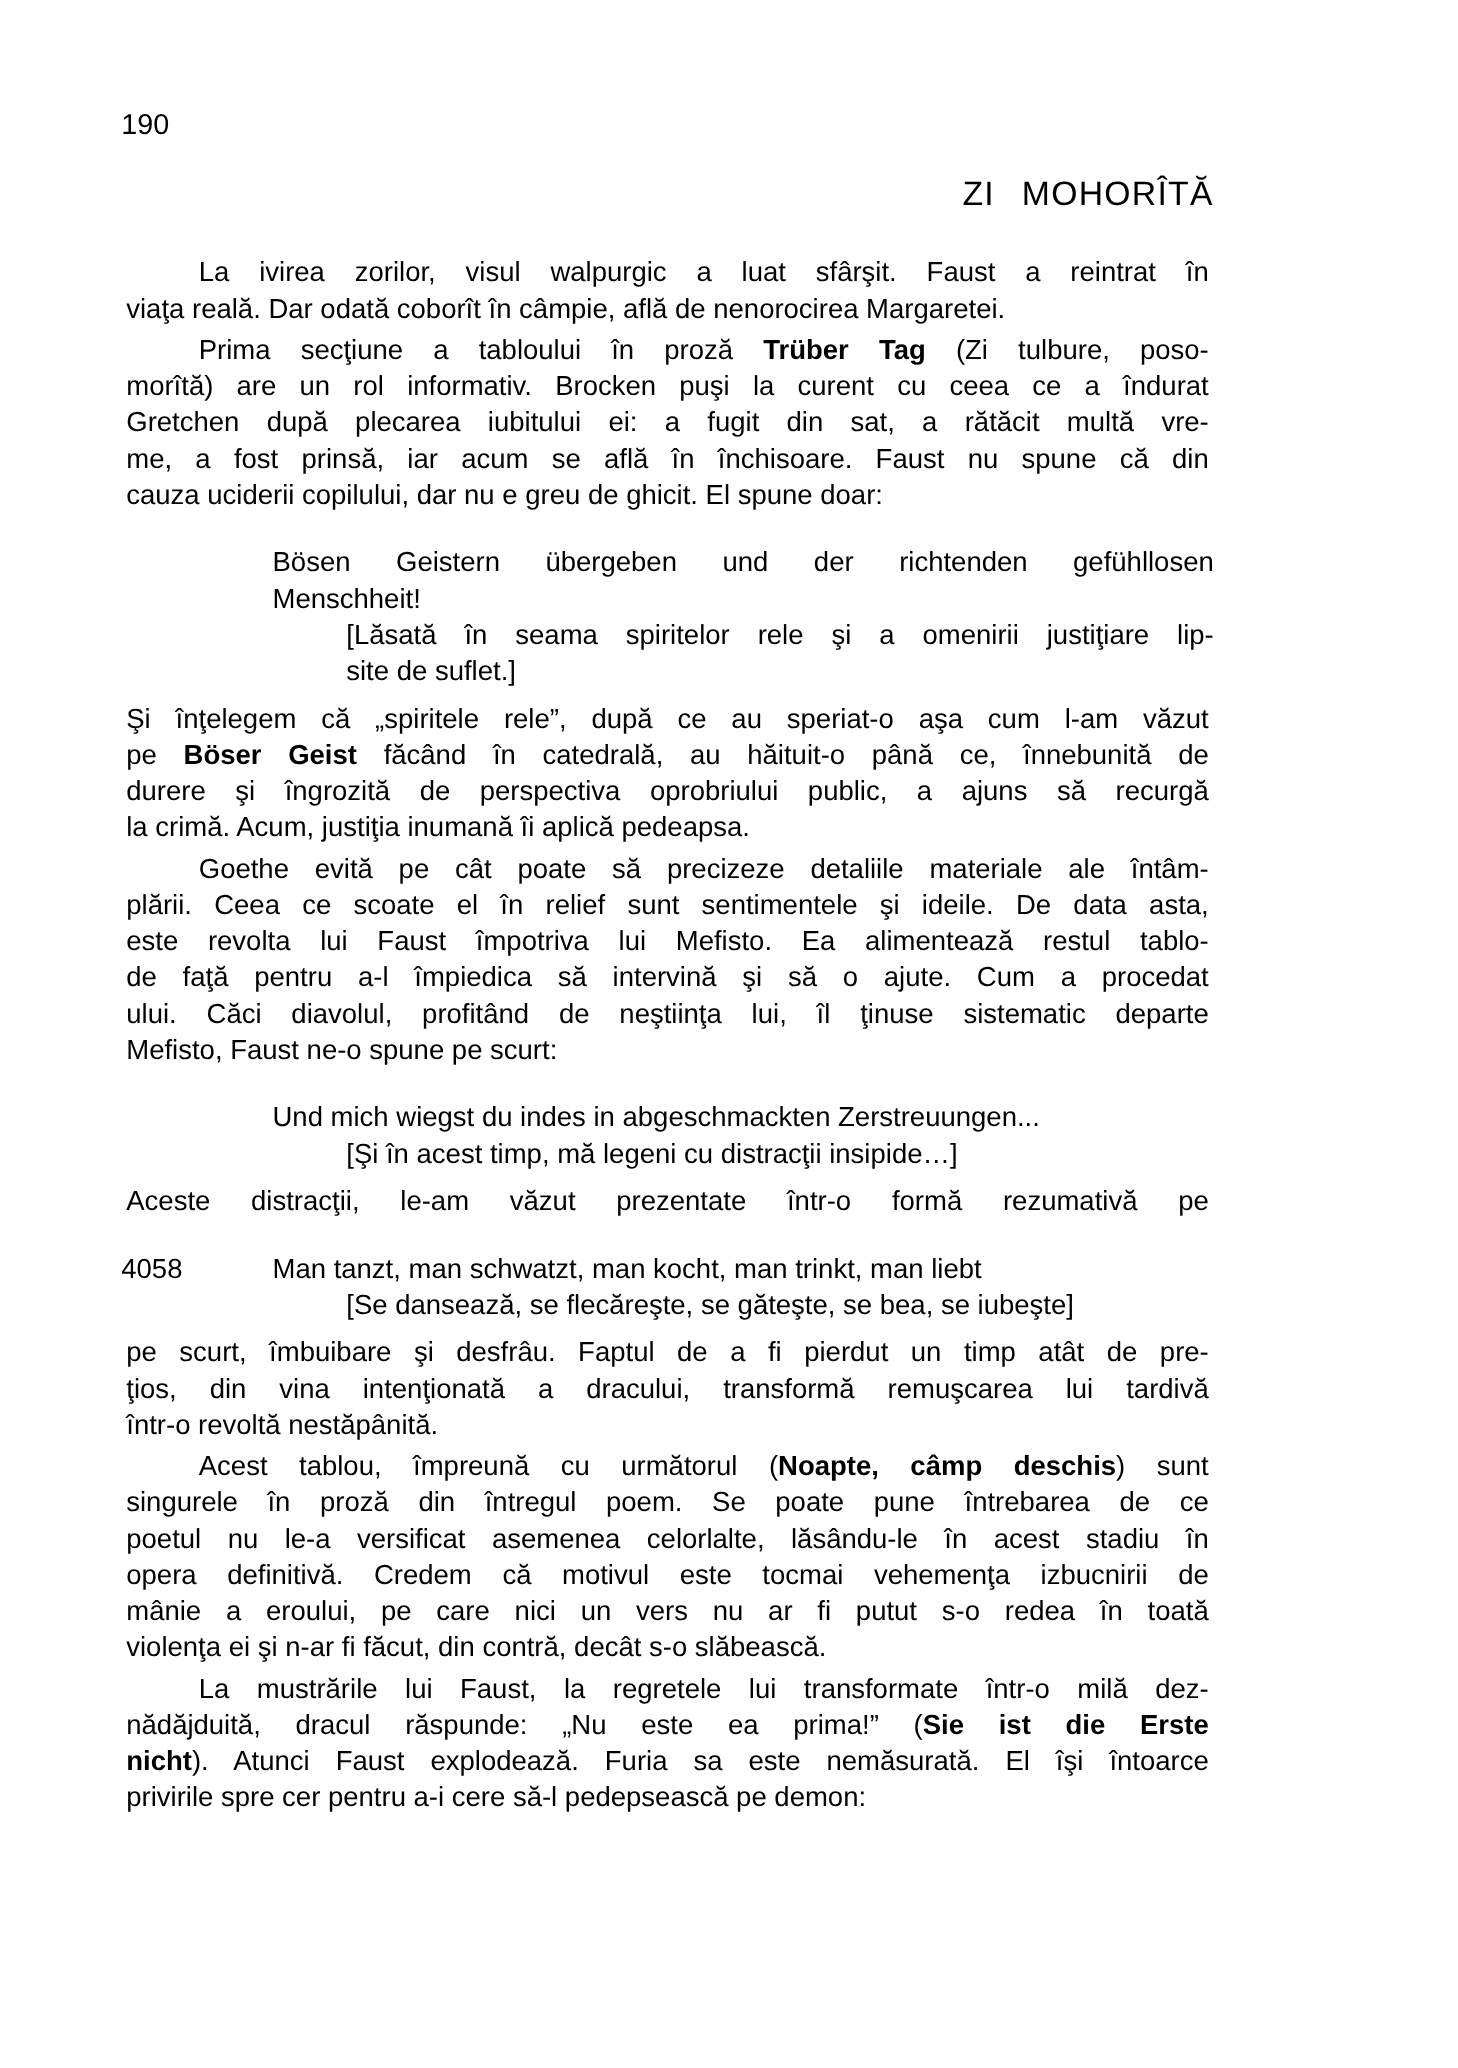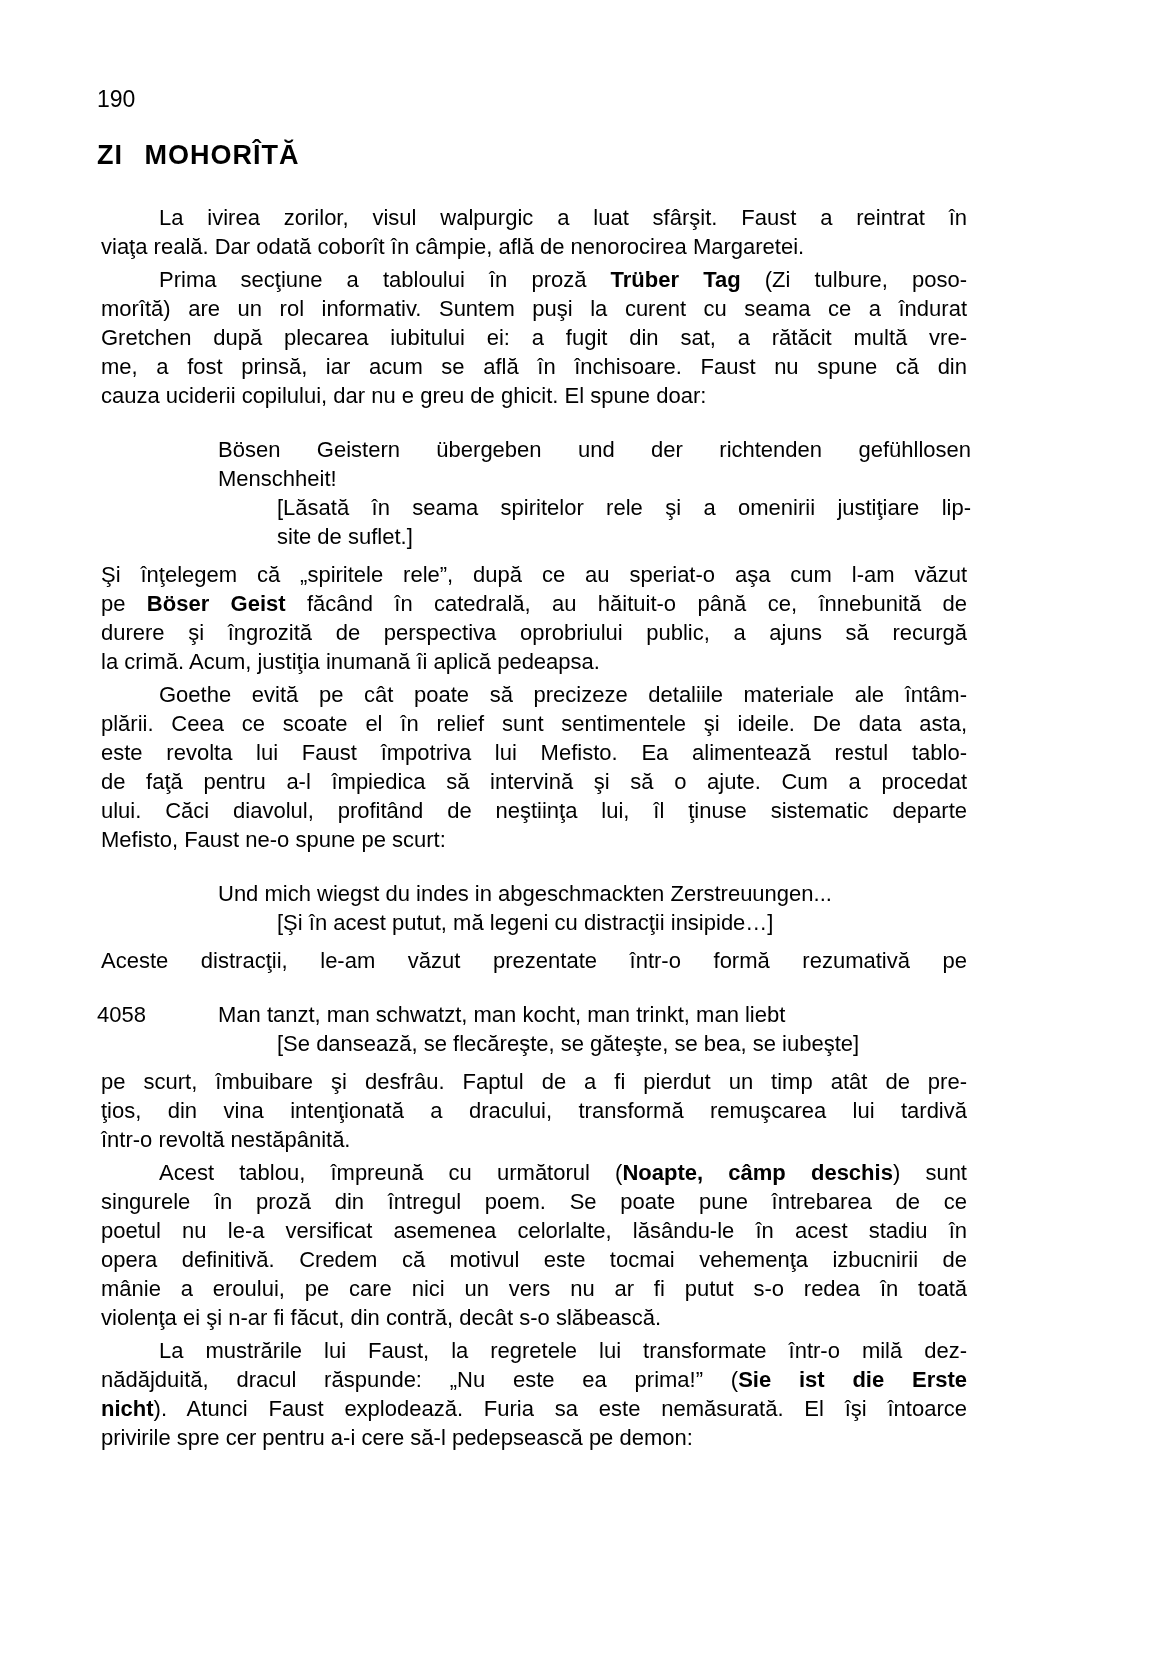--- a/index.html
+++ b/index.html
@@ -12,23 +12,23 @@
     background: #ffffff;
     color: #000000;
     font-family: "Liberation Sans", sans-serif;
     font-size: 22px;
     line-height: 29px;
     overflow: hidden;
   }
   .pagenum { font-size: 23px; line-height: 26px; }
   .title {
     margin: 28px 0 33px 0;
-    text-align: left;
+    text-align: right;
     font-size: 27px;
-    font-weight: bold;
+    font-weight: normal;
     letter-spacing: 1px;
     word-spacing: 13px;
     line-height: 30px;
   }
   .content { width: 100%; }
   .block { margin: 4px; }
   .block.quote, .block.verse { margin: 25px 0 9px 121px; }
   .line { position: relative; }
   .line.just { text-align: justify; text-align-last: justify; }
   .line.find { text-indent: 58px; }
@@ -42,21 +42,21 @@
 <div class="page">
   <div class="pagenum">190</div>
   <h1 class="title">ZI MOHORÎTĂ</h1>
   <div class="content">
       <div class="block p">
         <div class="line just find"><span>La ivirea zorilor, visul walpurgic a luat sfârşit. Faust a reintrat în</span></div>
         <div class="line"><span>viaţa reală. Dar odată coborît în câmpie, află de nenorocirea Margaretei.</span></div>
       </div>
       <div class="block p">
         <div class="line just find"><span>Prima secţiune a tabloului în proză </span><span class="b">Trüber Tag</span><span> (Zi tulbure, poso-</span></div>
-        <div class="line just"><span>morîtă) are un rol informativ. Suntem puşi la curent cu seama ce a îndurat</span></div>
+        <div class="line just"><span>morîtă) are un rol informativ. Brocken puşi la curent cu ceea ce a îndurat</span></div>
         <div class="line just"><span>Gretchen după plecarea iubitului ei: a fugit din sat, a rătăcit multă vre-</span></div>
         <div class="line just"><span>me, a fost prinsă, iar acum se află în închisoare. Faust nu spune că din</span></div>
         <div class="line"><span>cauza uciderii copilului, dar nu e greu de ghicit. El spune doar:</span></div>
       </div>
       <div class="block quote">
         <div class="line just"><span>Bösen Geistern übergeben und der richtenden gefühllosen</span></div>
         <div class="line"><span>Menschheit!</span></div>
         <div class="line just ind2"><span>[Lăsată în seama spiritelor rele şi a omenirii justiţiare lip-</span></div>
         <div class="line ind2"><span>site de suflet.]</span></div>
       </div>
@@ -69,21 +69,21 @@
       <div class="block p">
         <div class="line just find"><span>Goethe evită pe cât poate să precizeze detaliile materiale ale întâm-</span></div>
         <div class="line just"><span>plării. Ceea ce scoate el în relief sunt sentimentele şi ideile. De data asta,</span></div>
         <div class="line just"><span>este revolta lui Faust împotriva lui Mefisto. Ea alimentează restul tablo-</span></div>
         <div class="line just"><span>de faţă pentru a-l împiedica să intervină şi să o ajute. Cum a procedat</span></div>
         <div class="line just"><span>ului. Căci diavolul, profitând de neştiinţa lui, îl ţinuse sistematic departe</span></div>
         <div class="line"><span>Mefisto, Faust ne-o spune pe scurt:</span></div>
       </div>
       <div class="block quote">
         <div class="line"><span>Und mich wiegst du indes in abgeschmackten Zerstreuungen...</span></div>
-        <div class="line ind2"><span>[Şi în acest putut, mă legeni cu distracţii insipide…]</span></div>
+        <div class="line ind2"><span>[Şi în acest timp, mă legeni cu distracţii insipide…]</span></div>
       </div>
       <div class="block p">
         <div class="line just"><span>Aceste distracţii, le-am văzut prezentate într-o formă rezumativă pe</span></div>
       </div>
       <div class="block verse">
         <div class="line"><span class="vnum">4058</span><span>Man tanzt, man schwatzt, man kocht, man trinkt, man liebt</span></div>
         <div class="line ind2"><span>[Se dansează, se flecăreşte, se găteşte, se bea, se iubeşte]</span></div>
       </div>
       <div class="block p">
         <div class="line just"><span>pe scurt, îmbuibare şi desfrâu. Faptul de a fi pierdut un timp atât de pre-</span></div>

